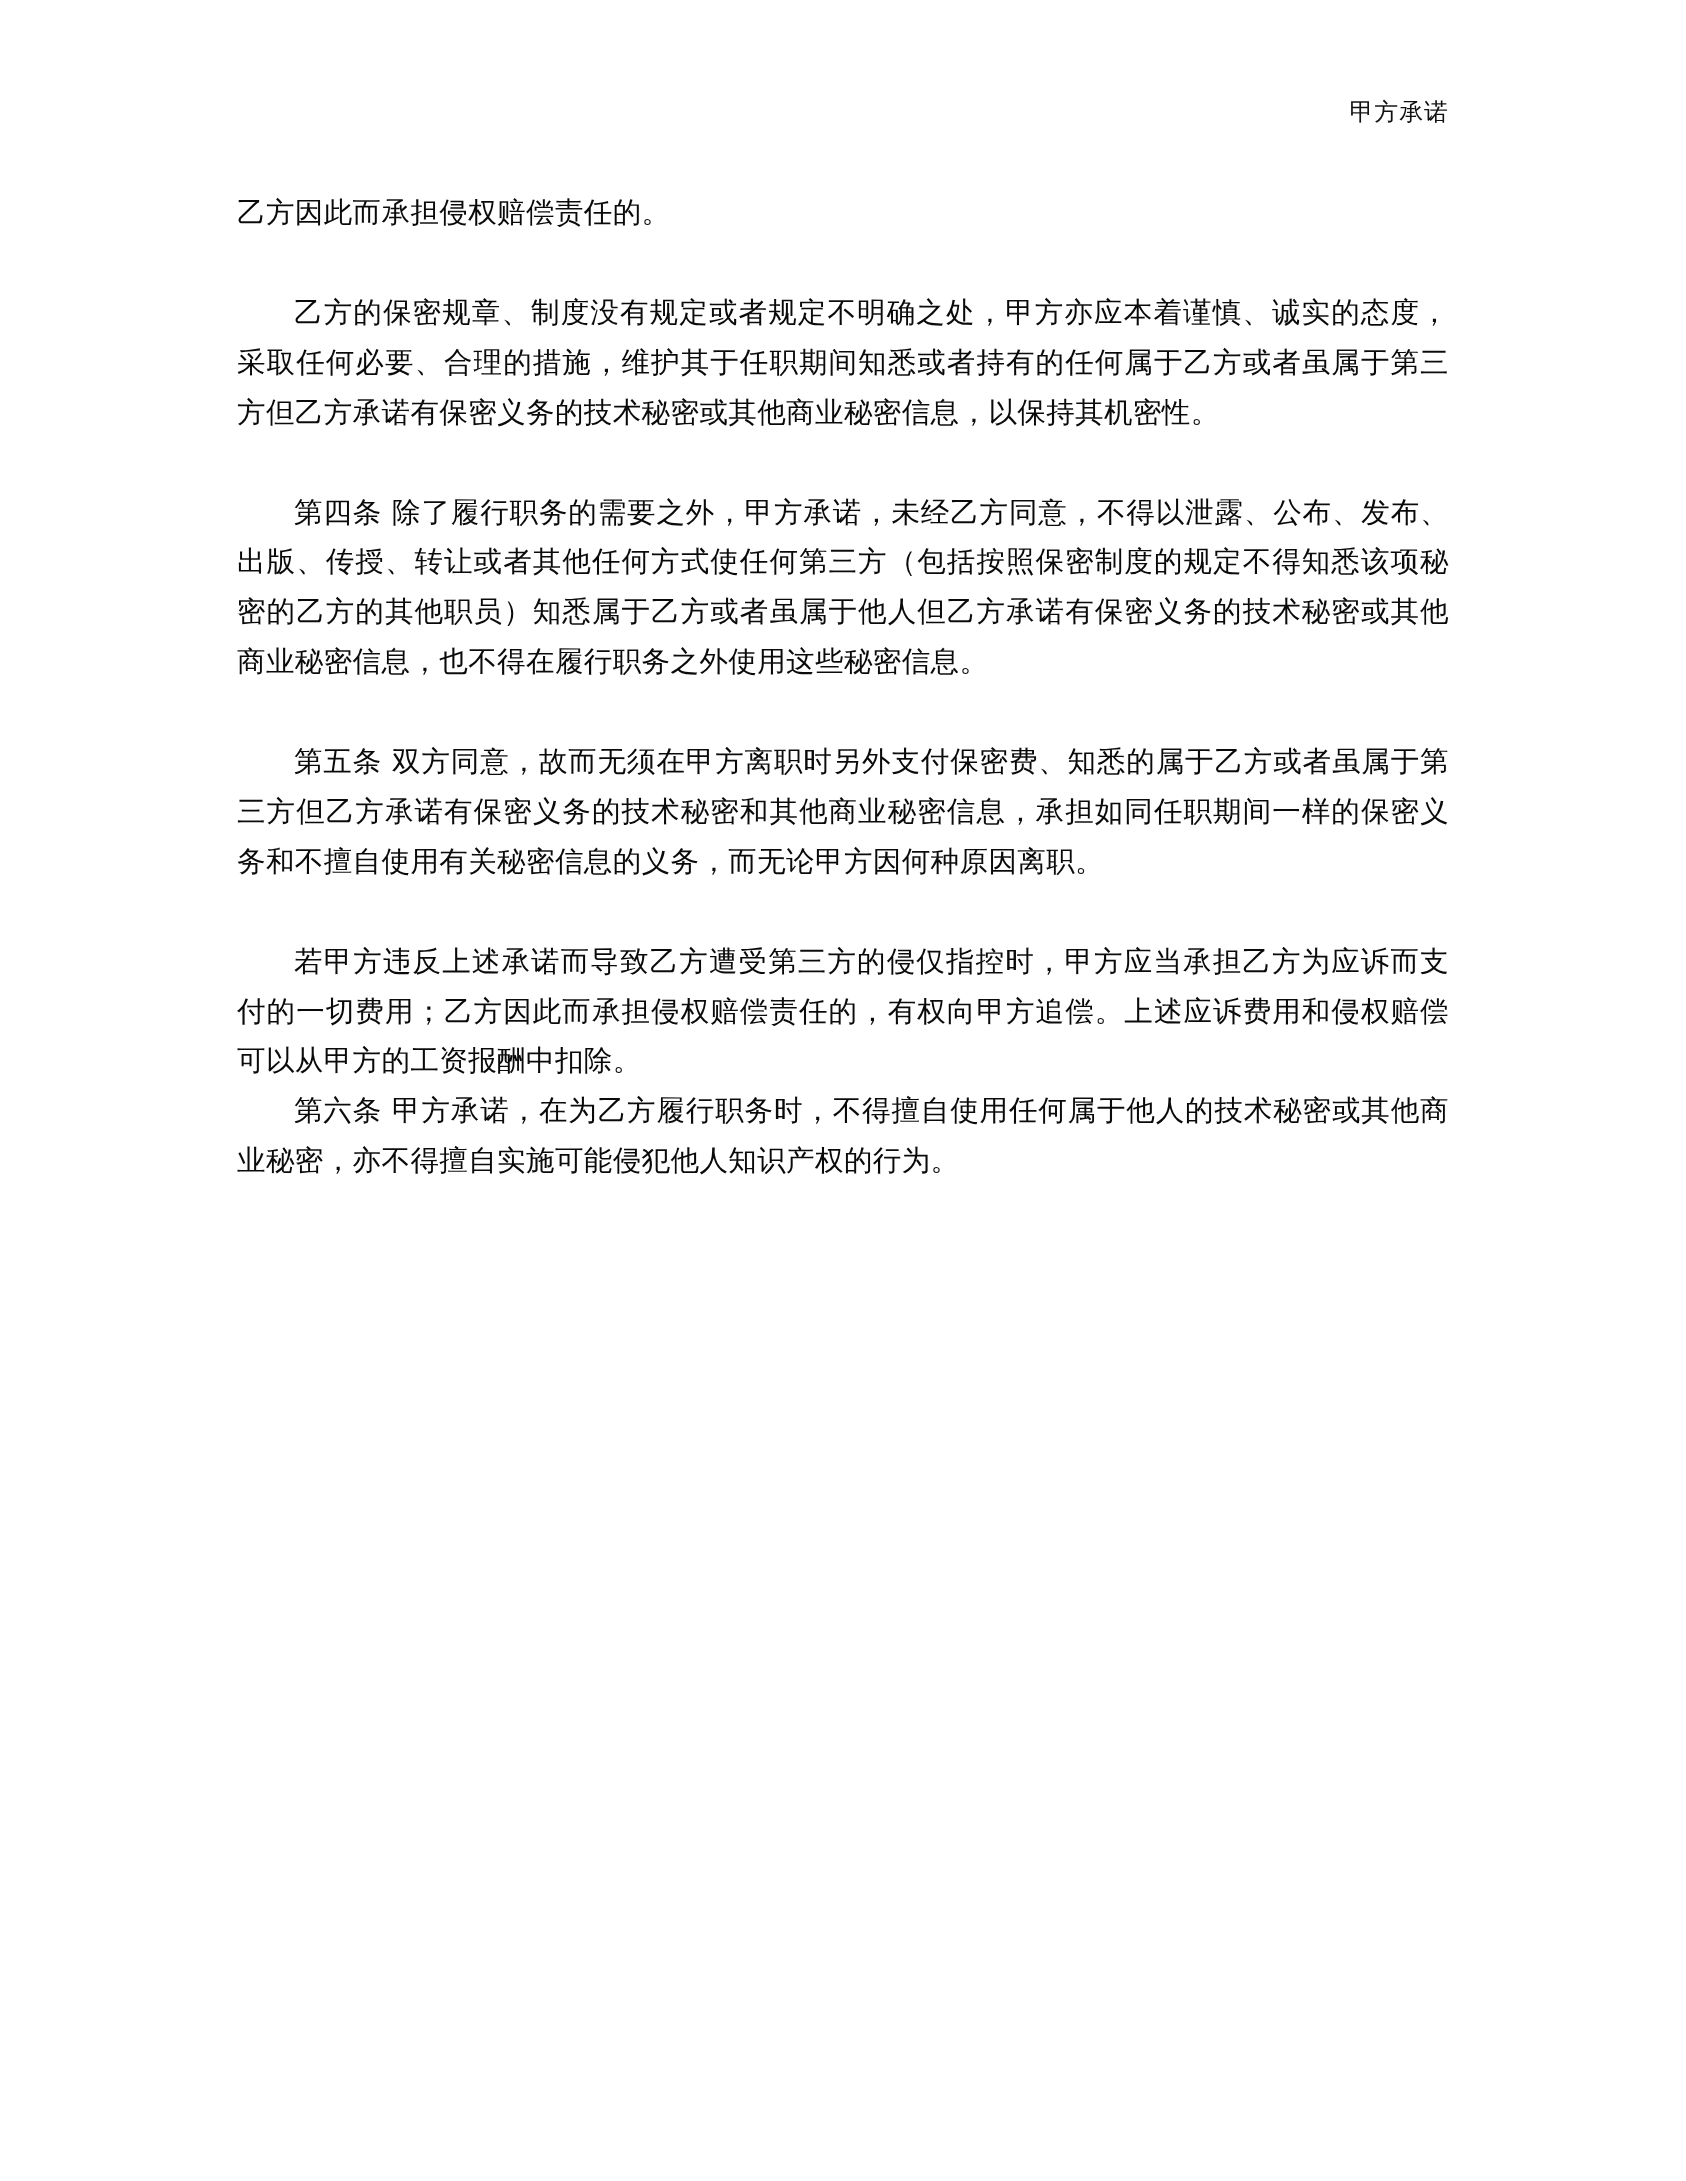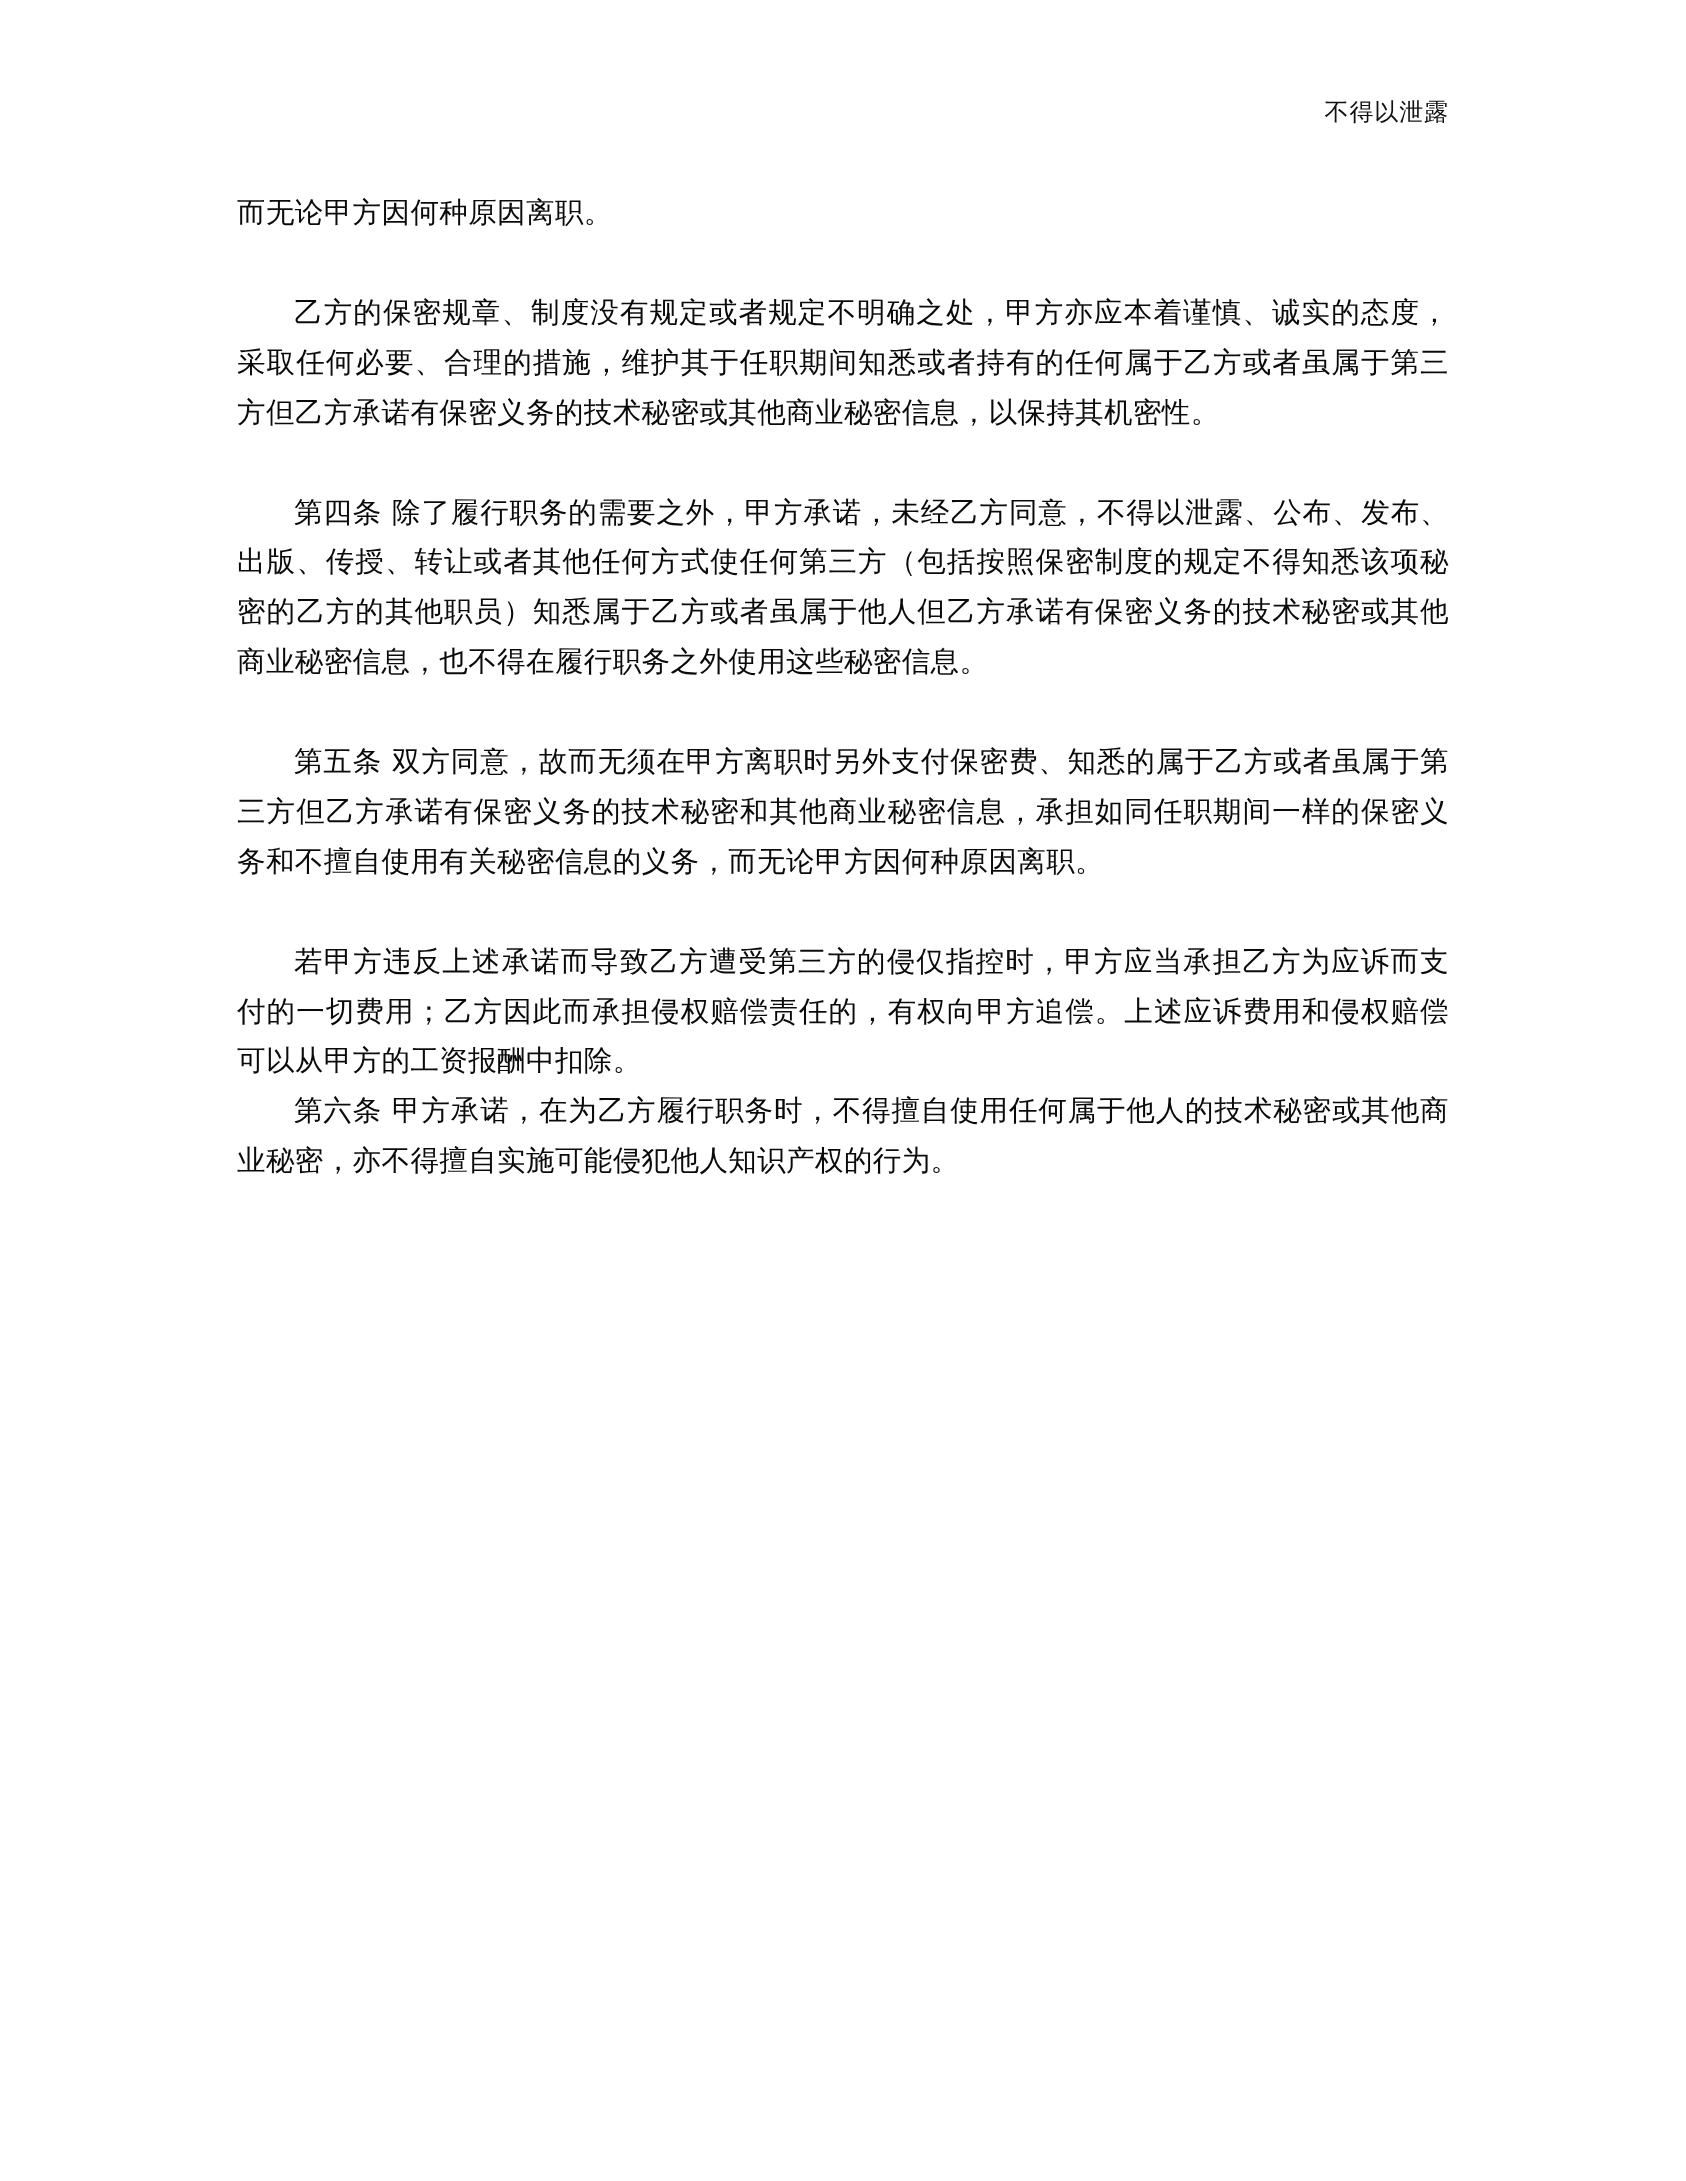--- a/index.html
+++ b/index.html
@@ -53,25 +53,25 @@
     width: 48px;
     vertical-align: -3.7px;
     margin: 0 1.8px;
   }
 </style>
 </head>
 <body>
 
 <div class="page">
 
-  <div class="header">不得以泄露</div>
+  <div class="header">甲方承诺</div>
 
   <div class="body-area">
 
-    <p class="para">而无论甲方因何种原因离职。</p>
+    <p class="para">乙方因此而承担侵权赔偿责任的。</p>
 
     <div class="gap-lg"></div>
 
     <p class="para indent">乙方的保密规章、制度没有规定或者规定不明确之处，甲方亦应本着谨慎、诚实的态度，采取任何必要、合理的措施，维护其于任职期间知悉或者持有的任何属于乙方或者虽属于第三方但乙方承诺有保密义务的技术秘密或其他商业秘密信息，以保持其机密性。</p>
 
     <div class="gap-lg"></div>
 
     <p class="para indent">第四条  除了履行职务的需要之外，甲方承诺，未经乙方同意，不得以泄露、公布、发布、出版、传授、转让或者其他任何方式使任何第三方（包括按照保密制度的规定不得知悉该项秘密的乙方的其他职员）知悉属于乙方或者虽属于他人但乙方承诺有保密义务的技术秘密或其他商业秘密信息，也不得在履行职务之外使用这些秘密信息。</p>
 
     <div class="gap-lg"></div>

